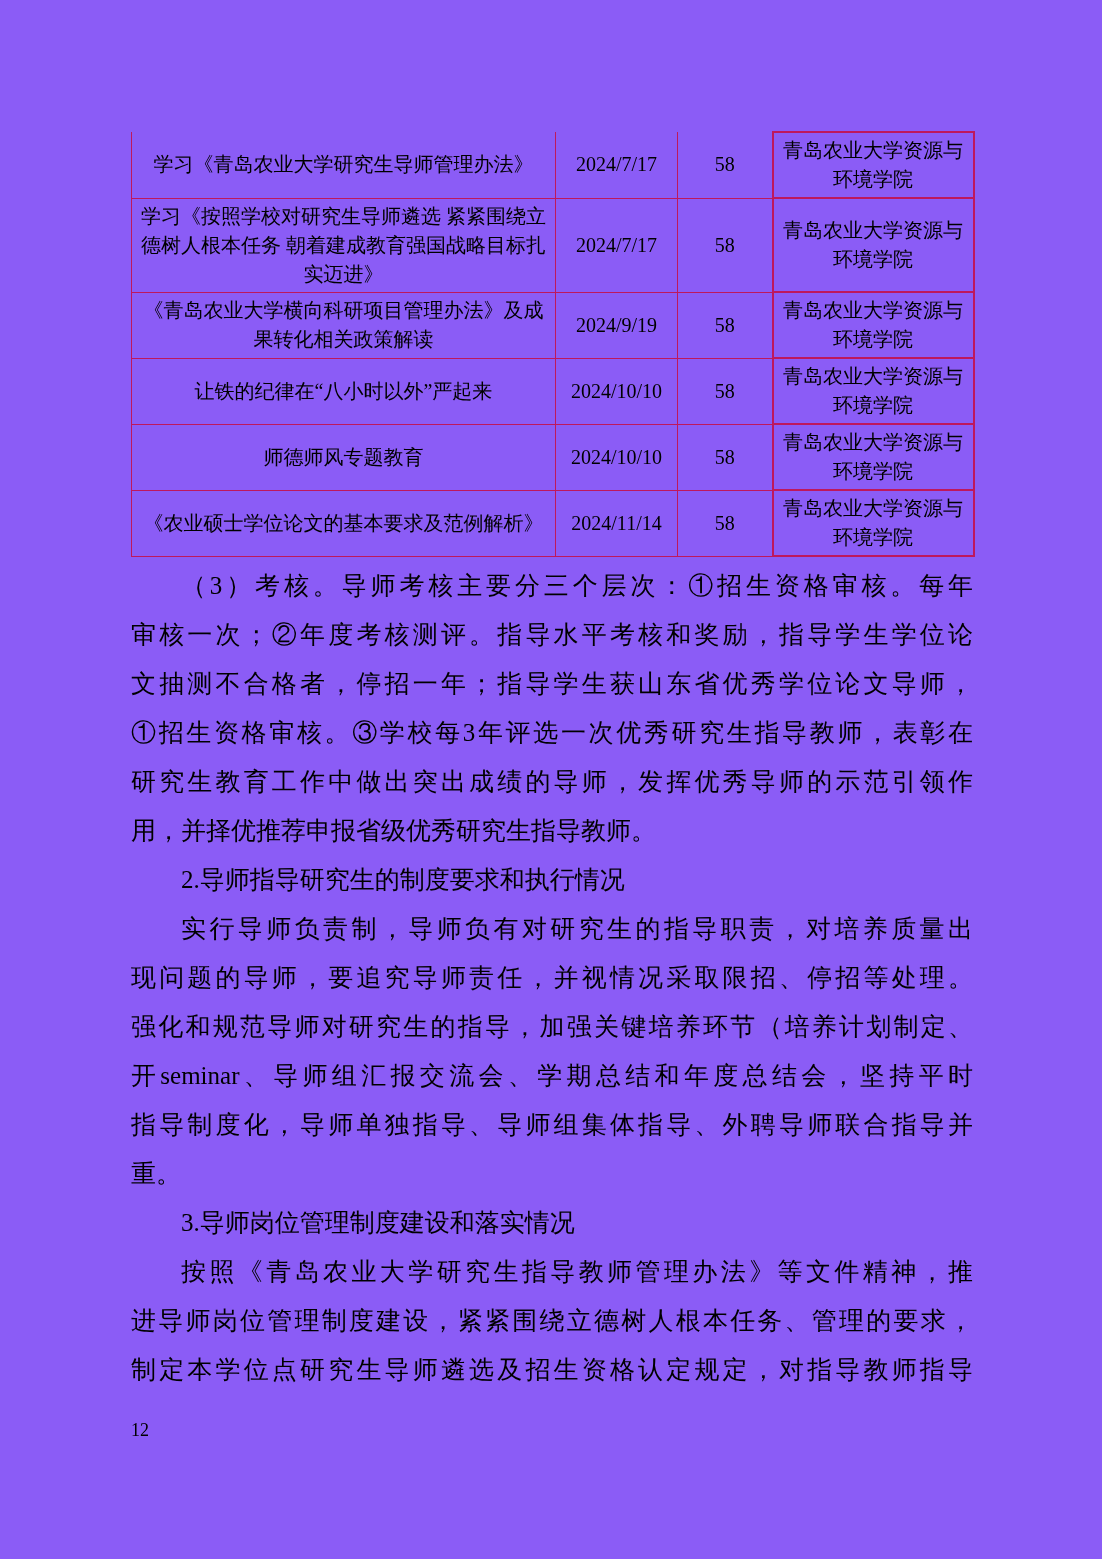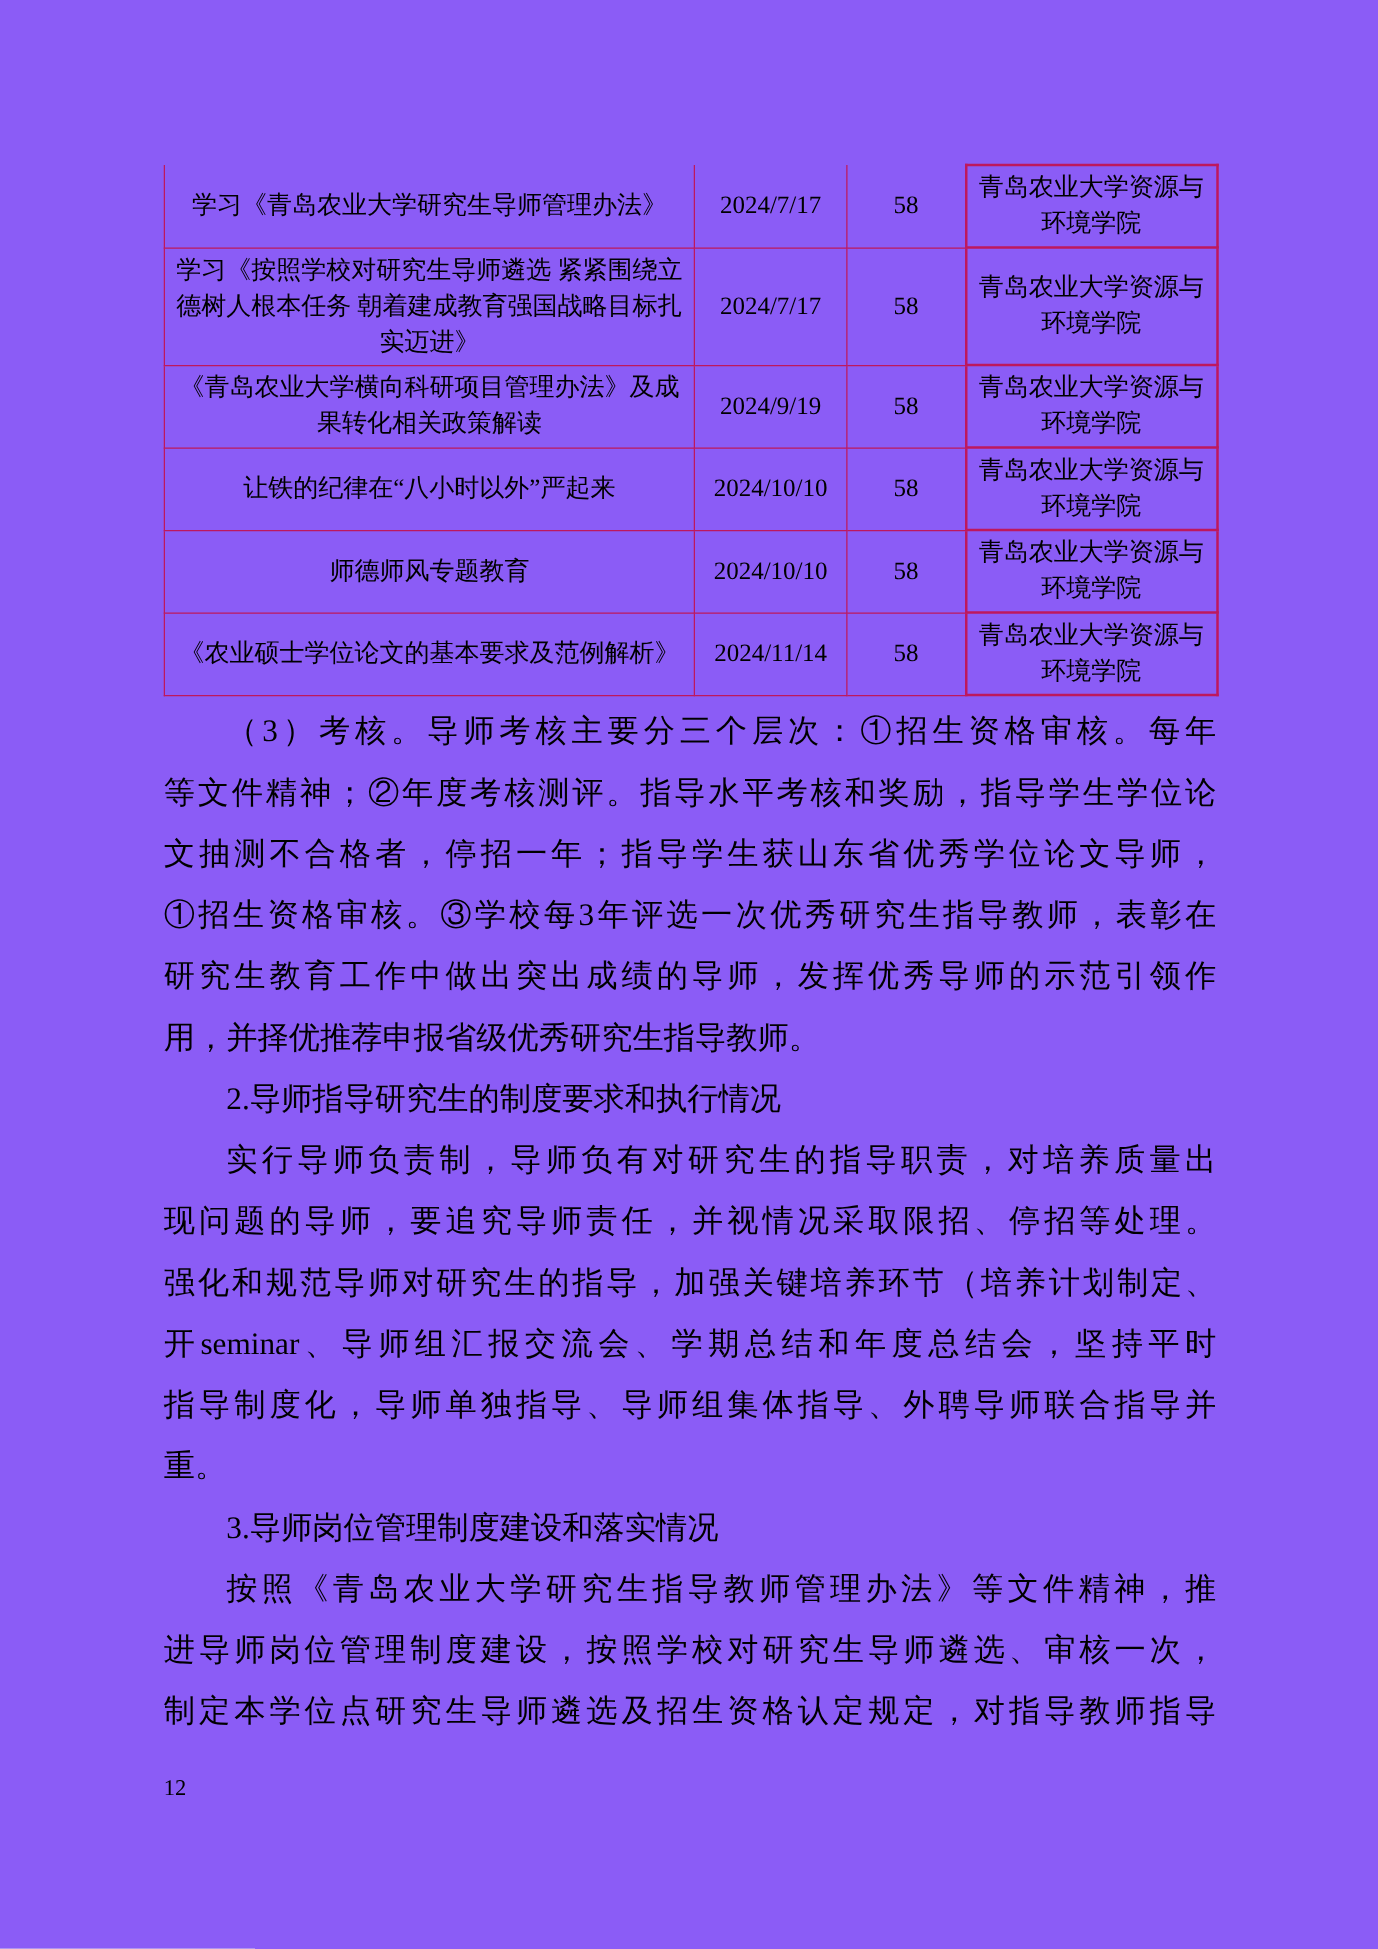--- a/index.html
+++ b/index.html
@@ -102,33 +102,33 @@
           <td class="col-topic">《农业硕士学位论文的基本要求及范例解析》</td>
           <td class="col-date">2024/11/14</td>
           <td class="col-participants">58</td>
           <td class="col-org">青岛农业大学资源与环境学院</td>
         </tr>
       </tbody>
   </table>
 
   <div class="body-text">
       <div class="line indent stretch">（3）考核。导师考核主要分三个层次：①招生资格审核。每年</div>
-      <div class="line stretch">等文件精神；②年度考核测评。指导水平考核和奖励，指导学生学位论</div>
+      <div class="line stretch">审核一次；②年度考核测评。指导水平考核和奖励，指导学生学位论</div>
       <div class="line stretch">文抽测不合格者，停招一年；指导学生获山东省优秀学位论文导师，</div>
       <div class="line stretch">①招生资格审核。③学校每3年评选一次优秀研究生指导教师，表彰在</div>
       <div class="line stretch">研究生教育工作中做出突出成绩的导师，发挥优秀导师的示范引领作</div>
       <div class="line">用，并择优推荐申报省级优秀研究生指导教师。</div>
       <div class="line indent">2.导师指导研究生的制度要求和执行情况</div>
       <div class="line indent stretch">实行导师负责制，导师负有对研究生的指导职责，对培养质量出</div>
       <div class="line stretch">现问题的导师，要追究导师责任，并视情况采取限招、停招等处理。</div>
       <div class="line stretch">强化和规范导师对研究生的指导，加强关键培养环节（培养计划制定、</div>
       <div class="line stretch">开seminar、导师组汇报交流会、学期总结和年度总结会，坚持平时</div>
       <div class="line stretch">指导制度化，导师单独指导、导师组集体指导、外聘导师联合指导并</div>
       <div class="line">重。</div>
       <div class="line indent">3.导师岗位管理制度建设和落实情况</div>
       <div class="line indent stretch">按照《青岛农业大学研究生指导教师管理办法》等文件精神，推</div>
-      <div class="line stretch">进导师岗位管理制度建设，按照学校对研究生导师遴选、审核一次，</div>
+      <div class="line stretch">进导师岗位管理制度建设，紧紧围绕立德树人根本任务、管理的要求，</div>
       <div class="line stretch">制定本学位点研究生导师遴选及招生资格认定规定，对指导教师指导</div>
     </div>
 
   <div class="page-number">12</div>
 
 </div>
 
 </body></html>

